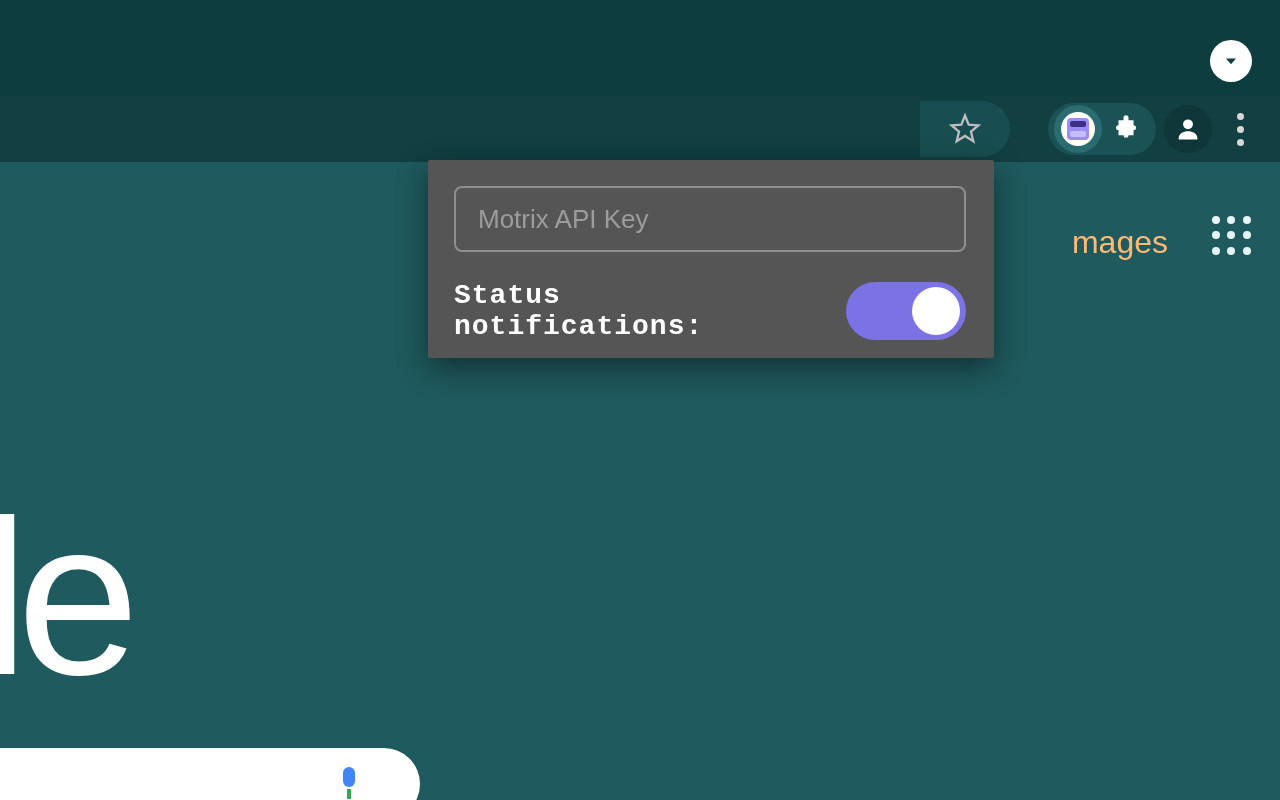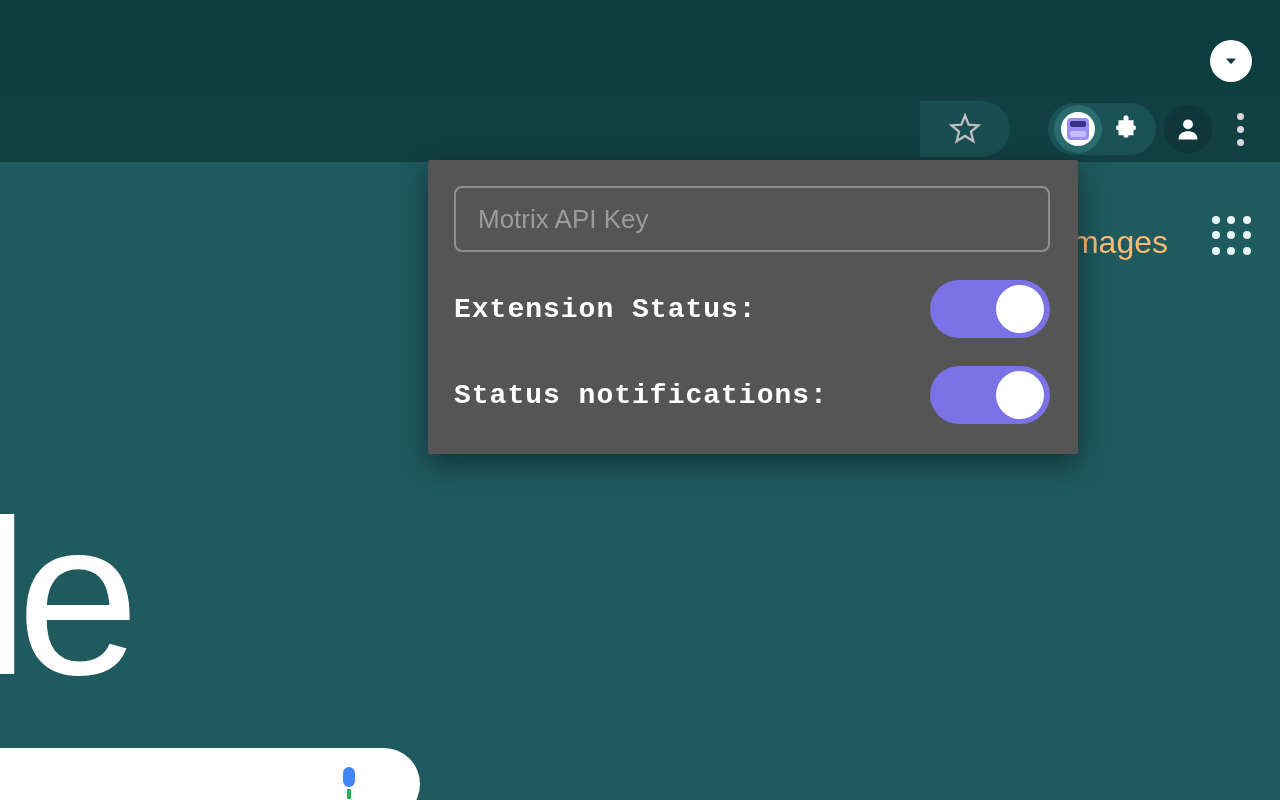--- a/index.html
+++ b/index.html
@@ -157,24 +157,24 @@
   .mic{
     width:22px;height:34px;position:relative;
   }
   .mic .mtop{width:12px;height:20px;border-radius:6px;background:#4285f4;margin:0 auto;}
   .mic .mstand{width:4px;height:10px;background:#34a853;margin:2px auto 0;}
   
   
   .popup{
     position:absolute;
     top:160px; left:428px;
-    width:650px;
+    width:566px;
     background:var(--popup-bg);
     box-shadow:var(--popup-shadow);
-    padding:26px 28px 30px 26px;
+    padding:26px 28px 16px 26px;
     box-sizing:border-box;
     border-radius:2px;
     z-index:50;
   }
   .popup-row{
     display:flex;align-items:center;justify-content:space-between;
     gap:20px;
   }
   .popup-row + .popup-row{ margin-top:28px; }
   .api-input{
@@ -289,24 +289,18 @@
       <div class="mstand"></div>
     </div>
   </div>
 </div>
 
 <div class="popup">
   <div class="popup-row">
     <input class="api-input" type="text" placeholder="Motrix API Key" style="">
   </div>
   <div class="popup-row">
-    <div class="row-label">Extension Status:</div>
-    <div class="toggle">
-      <div class="knob"></div>
-    </div>
-  </div>
-  <div class="popup-row">
     <div class="row-label">Status notifications:</div>
     <div class="toggle">
       <div class="knob"></div>
     </div>
   </div>
 </div>
 
 </body></html>

